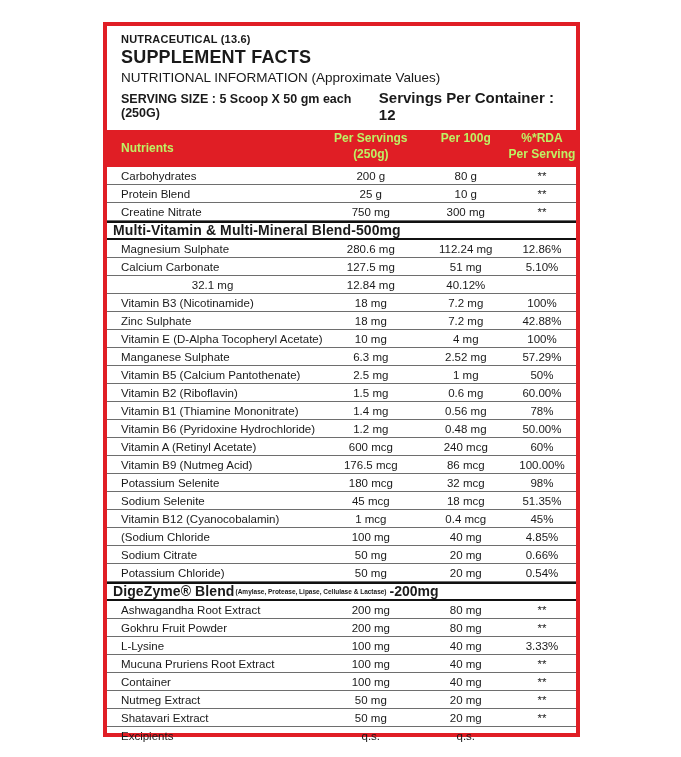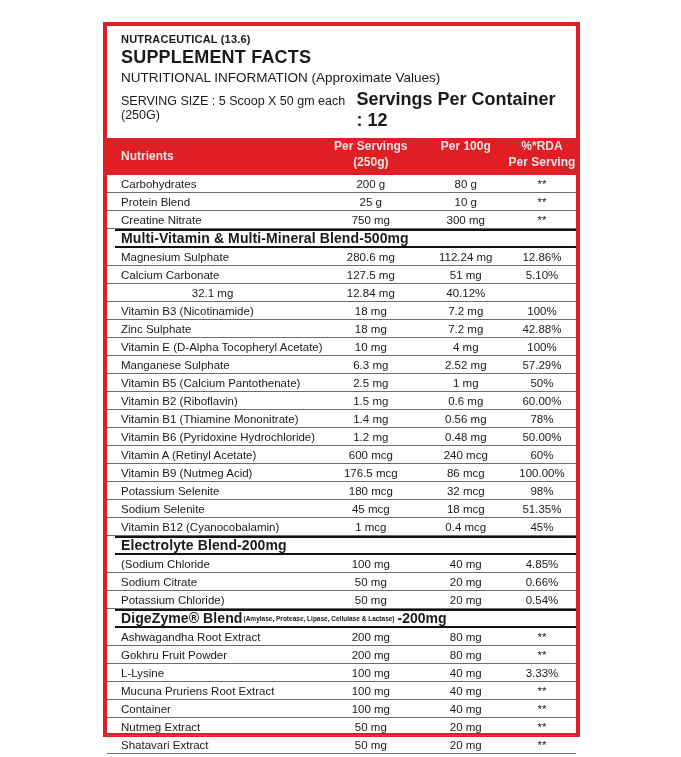--- a/index.html
+++ b/index.html
@@ -20,25 +20,25 @@
     flex-direction: column;
   }
   .head { padding: 7px 12px 4px 14px; }
   .category { font-size: 11px; font-weight: bold; letter-spacing: 0.2px; }
   .title { font-size: 18px; font-weight: bold; margin-top: 2px; letter-spacing: 0.2px; }
   .subtitle { font-size: 13.5px; margin-top: 2px; }
   .serving-row {
     display: flex; justify-content: space-between; align-items: baseline;
     margin-top: 4px; margin-bottom: 3px;
   }
-  .serving-size { font-size: 12.5px; font-weight: normal; }
-  .servings-count { font-size: 18px; font-weight: bold; }
+  .serving-size { font-size: 12.5px; font-weight: bold; }
+  .servings-count { font-size: 15px; font-weight: bold; }
   .thead {
     background: var(--red, #E01E25);
-    color: #e5e5e5;
+    color: #bef264;
     display: grid;
     grid-template-columns: 45% 22.5% 18% 14.5%;
     height: 37px;
     font-weight: bold;
     font-size: 12px;
     line-height: 1.35;
     flex: none;
   }
   .thead .h-name { align-self: center; padding-left: 14px; }
   .thead .h-col { text-align: center; padding-top: 0; }
@@ -59,21 +59,20 @@
     display: block;
     height: 19px;
     flex: none;
     border-top: 2px solid #111;
     border-bottom: 2px solid #111;
     padding-left: 6px;
     white-space: nowrap;
     line-height: 15px;
     display: flex;
     align-items: center;
-    margin-left: 8px;
   }
   .section-main { font-size: 14px; font-weight: bold; letter-spacing: 0.1px; }
   .section-small { font-size: 6.5px; font-weight: bold; margin-left: 1px; }
   .section-suffix { font-size: 14px; font-weight: bold; margin-left: 3px; }
 </style>
 </head>
 <body>
 
 <div class="label">
   <div class="head">
@@ -211,23 +210,20 @@
         <div class="cell-val">45 mcg</div>
         <div class="cell-val">18 mcg</div>
         <div class="cell-val">51.35%</div>
       </div>
       <div class="row">
         <div class="cell-name">Vitamin B12 (Cyanocobalamin)</div>
         <div class="cell-val">1 mcg</div>
         <div class="cell-val">0.4 mcg</div>
         <div class="cell-val">45%</div>
       </div>
-      <div class="section-row">
-        <span class="section-main">Electrolyte Blend-200mg</span>
-      </div>
       <div class="row">
         <div class="cell-name">(Sodium Chloride</div>
         <div class="cell-val">100 mg</div>
         <div class="cell-val">40 mg</div>
         <div class="cell-val">4.85%</div>
       </div>
       <div class="row">
         <div class="cell-name">Sodium Citrate</div>
         <div class="cell-val">50 mg</div>
         <div class="cell-val">20 mg</div>

